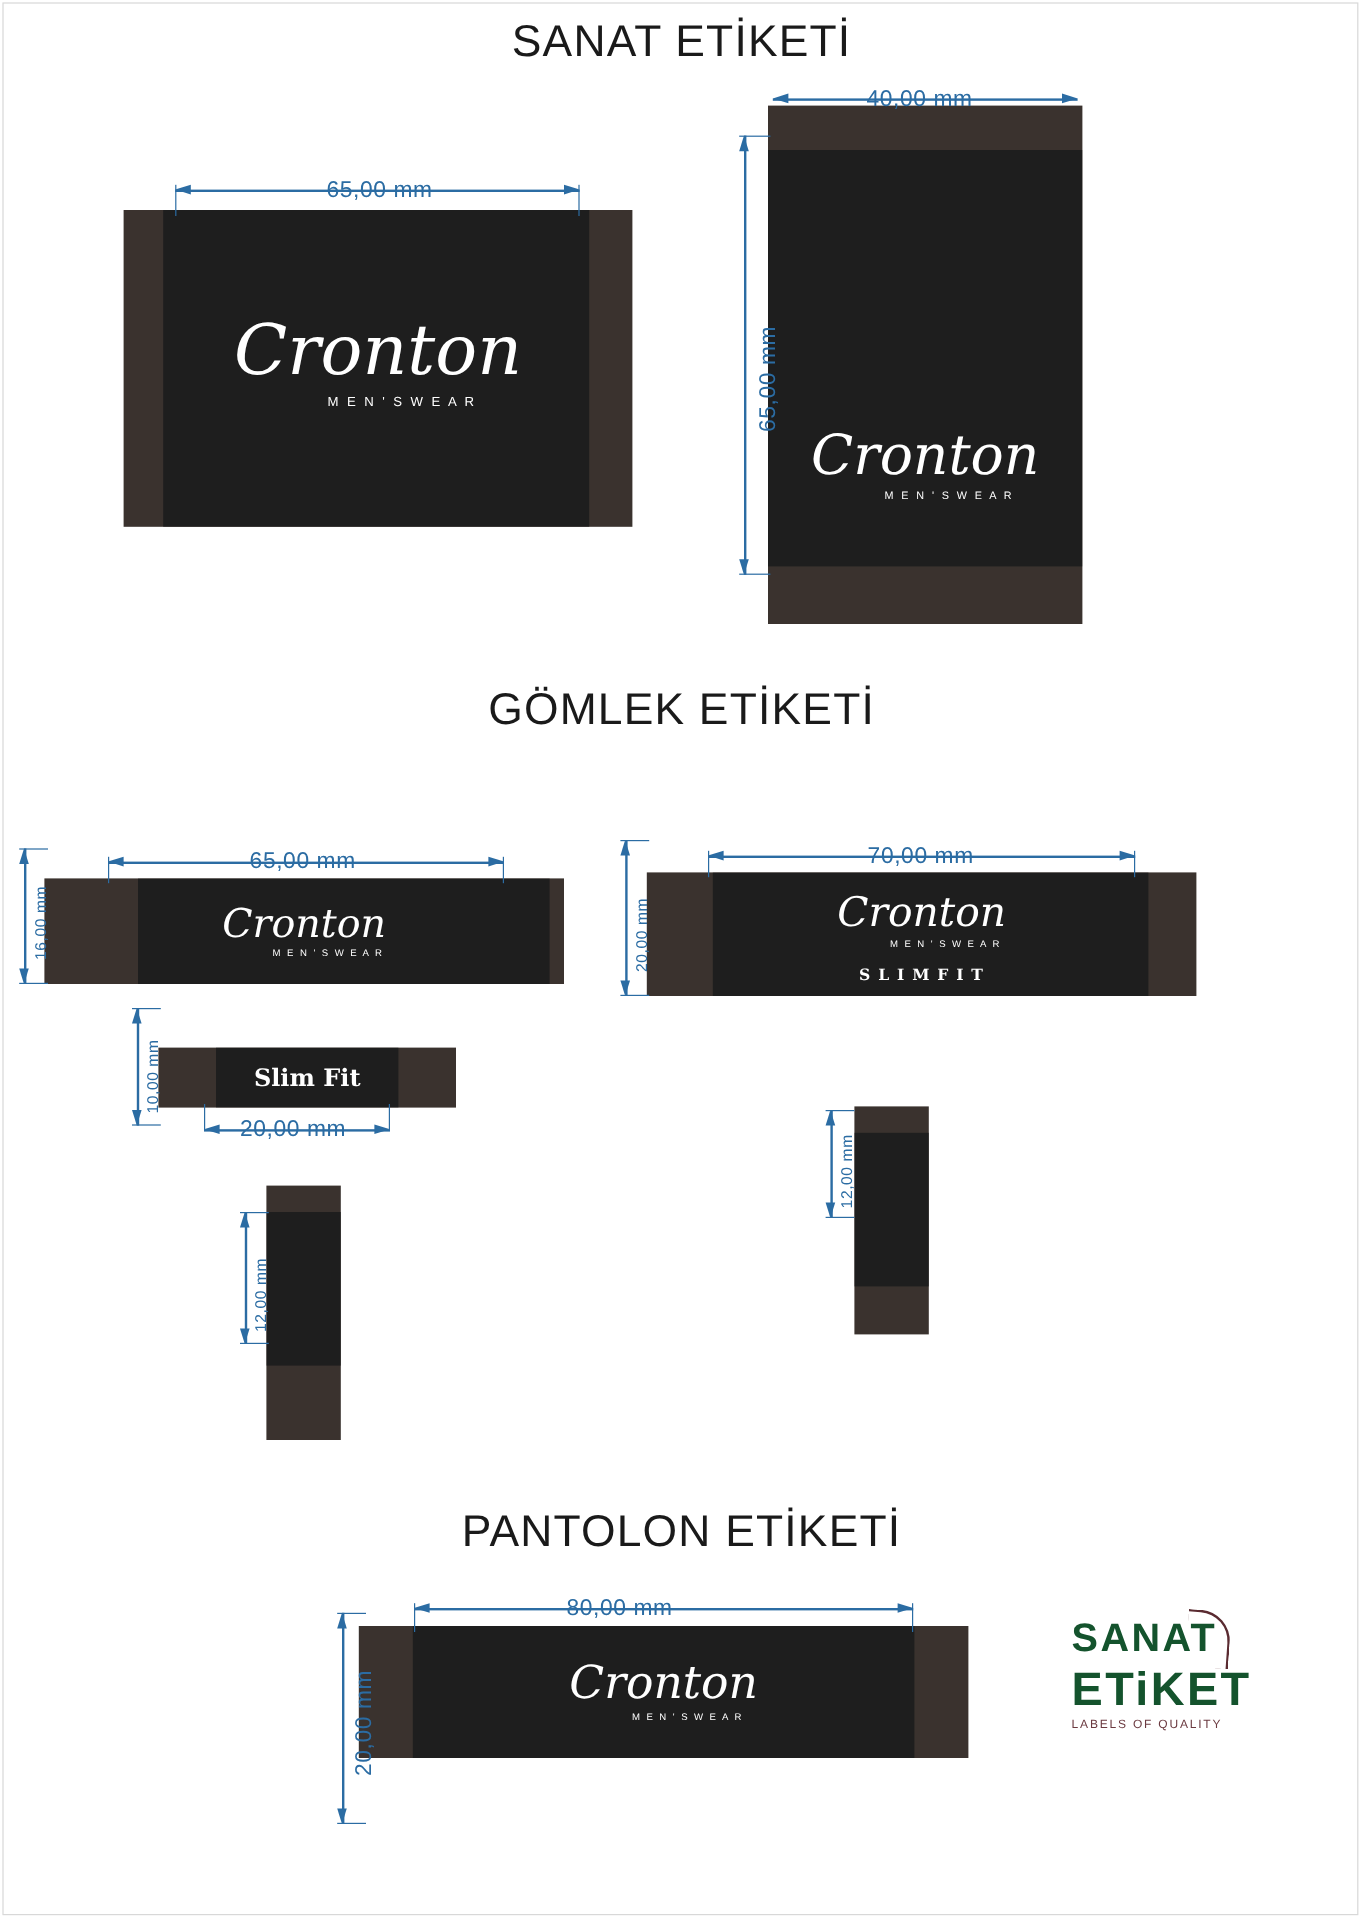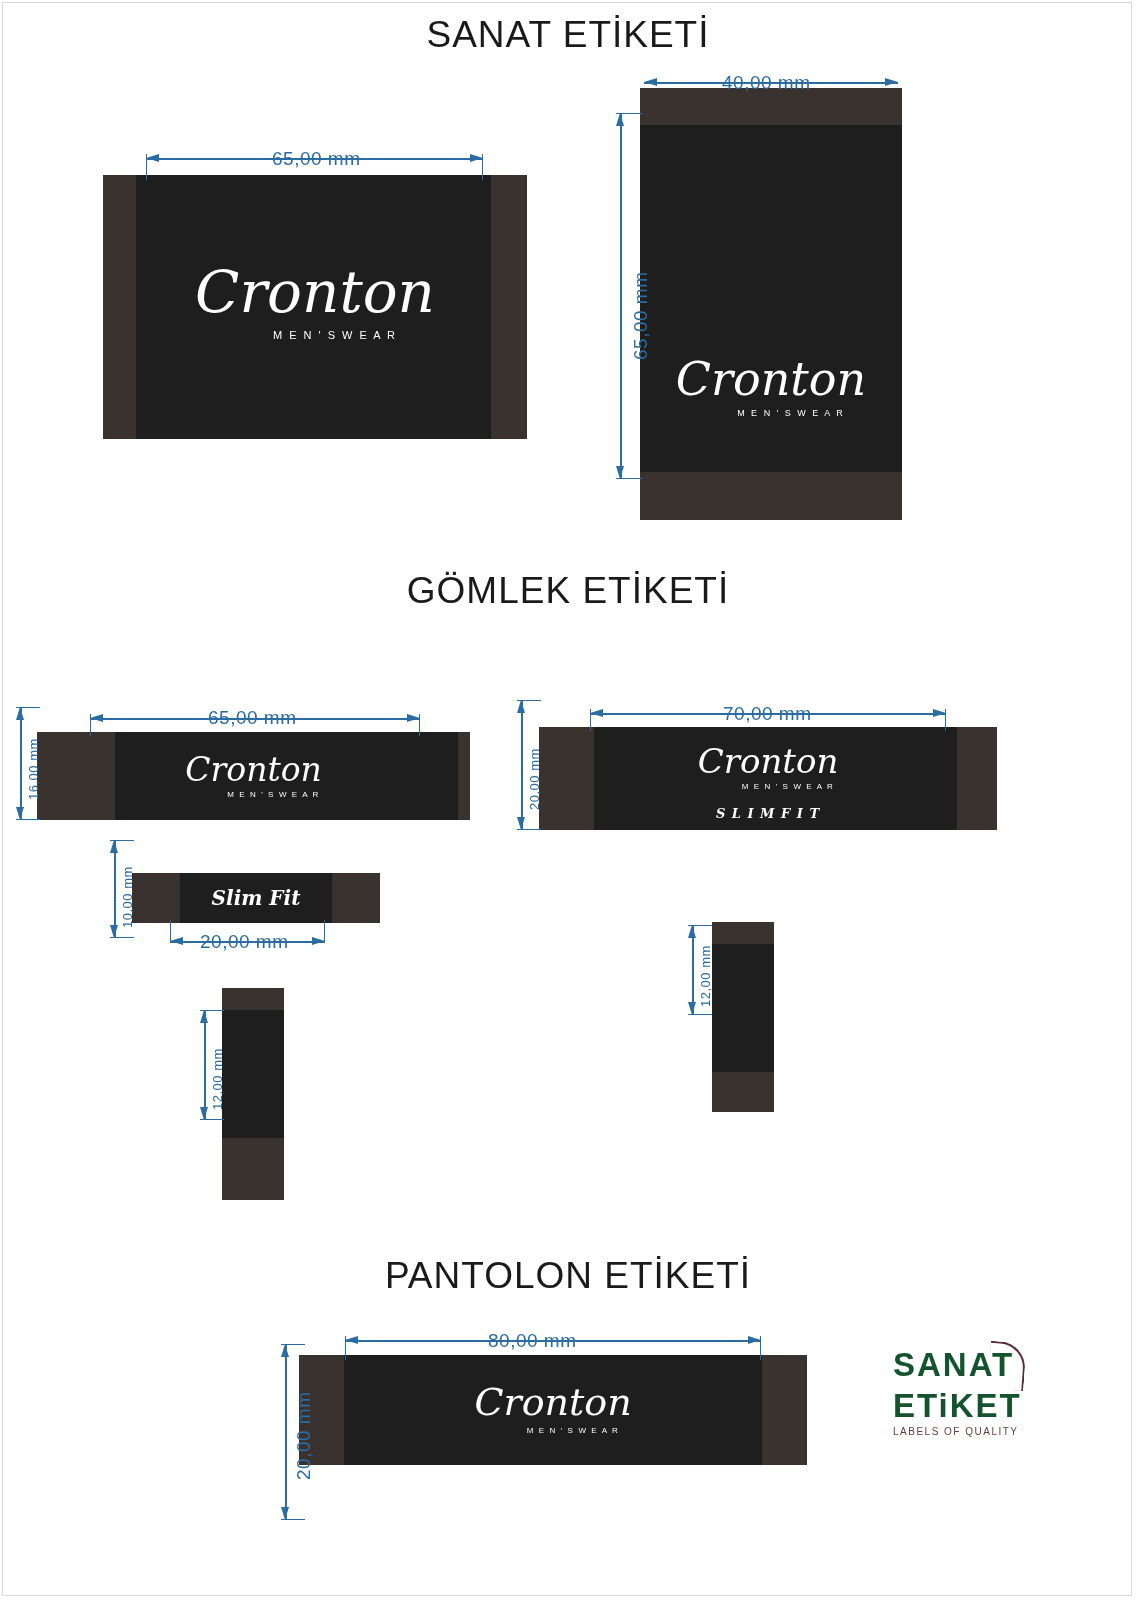--- a/index.html
+++ b/index.html
@@ -24,21 +24,21 @@
     white-space:nowrap;
   }
   .logo .big{display:block;line-height:1;}
   .logo .sub{
     display:block;font-family:Liberation Sans, sans-serif;font-style:normal;
     color:#ffffff;
     padding-left:40px;
   }
   .slim{
     position:absolute;left:0;width:100%;text-align:center;color:#ffffff;
-    font-family:"DejaVu Serif", serif;font-style:italic;font-weight:bold;
+    font-family:"DejaVu Serif", serif;font-weight:bold;
     white-space:nowrap;
   }
 
   
   .dim-text{
     position:absolute;color:#2b6ca3;font-size:19px;letter-spacing:0.5px;
     font-family:"Liberation Sans", sans-serif;white-space:nowrap;
   }
   .dim-text.small{font-size:13px;}
   .vert{transform-origin:0 0;}
@@ -226,28 +226,28 @@
     <span class="sub" style="font-size:8px;letter-spacing:1.6px;margin-top:5px;">M E N ' S   W E A R</span>
   </div>
 </div>
 <div class="arrow-h" style="left:345px;top:1336px;width:416px;">
   <div class="bar"></div>
     <div class="lt"></div>
     <div class="rt"></div>
 </div>
 <div class="ext-line" style="left:345px;top:1336px;width:1px;height:24px;"></div>
 <div class="ext-line" style="left:760px;top:1336px;width:1px;height:24px;"></div>
-<div class="dim-text" style="left:488px;top:1330px;">80,00 mm</div>
+<div class="dim-text" style="left:472px;top:1330px;">80,00 mm</div>
 <div class="arrow-v" style="left:281px;top:1344px;width:9px;height:176px;">
   <div class="bar"></div>
     <div class="tp"></div>
     <div class="bt"></div>
 </div>
 <div class="ext-line" style="left:281px;top:1344px;width:24px;height:1px;"></div>
 <div class="ext-line" style="left:281px;top:1519px;width:24px;height:1px;"></div>
 <div class="dim-text vert" style="left:293px;top:1480px;transform:rotate(-90deg);">20,00 mm</div>
 
 <div class="brand" style="left:893px;top:1348px;width:130px;">
   <span class="swash"></span>
   <span class="b1" style="font-size:33px;">SANAT</span>
-  <span class="b2" style="font-size:33px;margin-top:8px;">ETiKET</span>
+  <span class="b2" style="font-size:39px;margin-top:8px;">ETiKET</span>
   <span class="b3">LABELS  OF  QUALITY</span>
 </div>
 
 </body></html>

